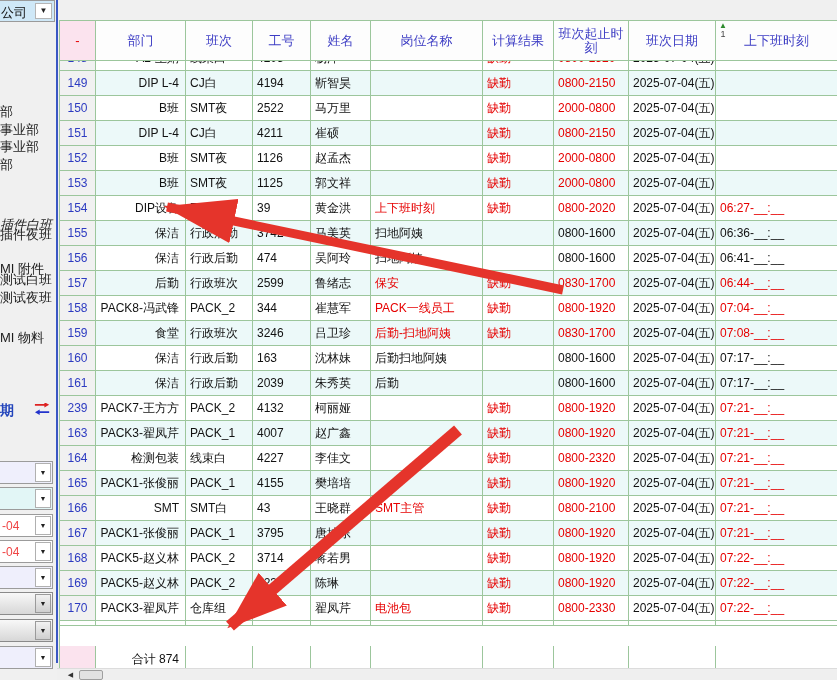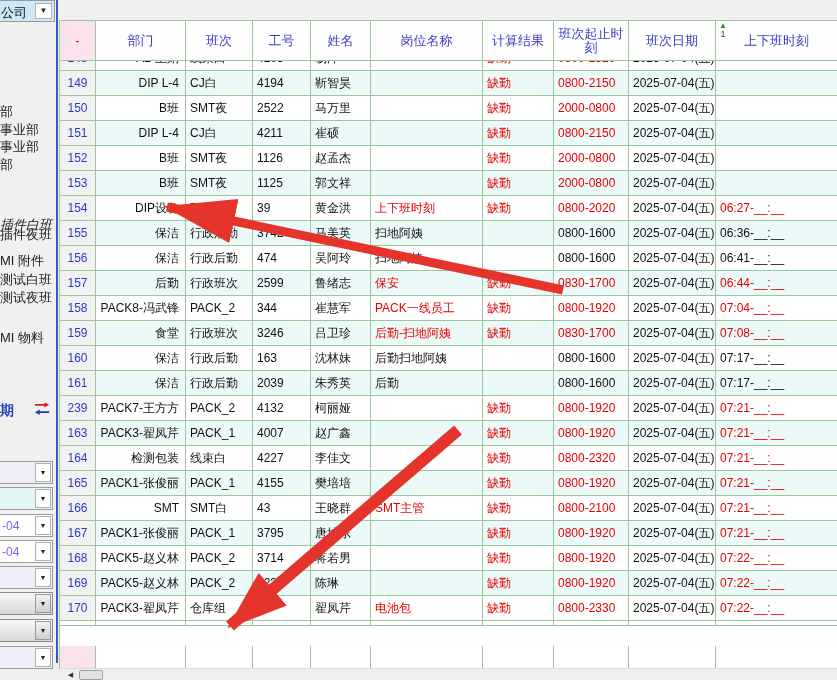--- a/index.html
+++ b/index.html
@@ -10,21 +10,21 @@
   #left-panel{position:absolute;left:0;top:0;width:56px;height:680px;background:var(--panel-bg,#f0f0f0);}
   #company-combo{position:absolute;left:0;top:0;width:55px;height:22px;background:var(--combo-blue,#cfe8f7);
        border:1px solid #9a9a9a;border-left:none;box-sizing:border-box;}
   #company-combo .val{position:absolute;left:1px;top:3px;font-size:13px;color:#111;white-space:nowrap;}
   .combo-arrow{position:absolute;right:2px;top:2px;width:17px;height:16px;background:#fff;border:1px solid #b5b5b5;
        box-sizing:border-box;display:flex;align-items:center;justify-content:center;font-size:8px;color:#222;line-height:1;}
   .panel-text{position:absolute;left:0;white-space:nowrap;font-size:13px;color:#1c1c1c;}
   #date-label{position:absolute;left:0;top:402px;font-size:14px;font-weight:bold;color:#2244bb;}
   #swap-icon{position:absolute;left:33px;top:403px;width:18px;height:14px;}
   .panel-dd{position:absolute;left:-2px;width:55px;height:23px;border:1px solid #9b9b9b;background:#efeffc;box-sizing:border-box;}
-  .panel-dd .ddval{position:absolute;left:3px;top:4px;font-size:12px;color:#8b5cf6;white-space:nowrap;text-align:right;}
+  .panel-dd .ddval{position:absolute;left:3px;top:4px;font-size:12px;color:#ef4444;white-space:nowrap;text-align:right;}
   .panel-dd .dda{position:absolute;right:1px;top:1px;bottom:1px;width:16px;background:#fff;border:1px solid #b0b0b0;
        box-sizing:border-box;display:flex;align-items:center;justify-content:center;font-size:7px;color:#222;}
   .panel-dd.cyan{background:#e2f6f6;}
   .panel-dd.white{background:#fff;}
   .panel-dd.gray{background:linear-gradient(#f8f8f8,#d7d7d7);border-color:#8a8a8a;}
   .panel-dd.gray .dda{background:linear-gradient(#f2f2f2,#cfcfcf);border-color:#9a9a9a;}
   #splitter{position:absolute;left:56px;top:0;width:2px;height:663px;background:var(--splitter,#3a57c4);}
   
   #grid{position:absolute;left:59px;top:20px;display:grid;
         grid-template-columns:36px 90px 67px 58px 60px 112px 71px 75px 87px 122px;
@@ -66,21 +66,21 @@
     </div>
     <div id="dept-labels">
         <div class="panel-text" style="top: 103px;">部</div>
         <div class="panel-text" style="top: 121px;">事业部</div>
         <div class="panel-text" style="top: 138px;">事业部</div>
         <div class="panel-text" style="top: 156px;">部</div>
       </div>
     <div id="shift-labels">
         <div class="panel-text" style="top: 216px; font-style: italic;">插件白班</div>
         <div class="panel-text" style="top: 226px;">插件夜班</div>
-        <div class="panel-text" style="top: 252px; text-align: right;">MI 附件</div>
+        <div class="panel-text" style="top: 260px; text-align: right;">MI 附件</div>
         <div class="panel-text" style="top: 271px;">测试白班</div>
         <div class="panel-text" style="top: 289px;">测试夜班</div>
         <div class="panel-text" style="top: 307px; margin-top: 22px;">MI 物料</div>
       </div>
     <div id="date-label">期</div>
     <svg id="swap-icon" viewBox="0 0 18 14">
       <path d="M2 4 h10 v-3 l5 4.5 -5 4.5 v-3 h-10 z" fill="#dd2222" transform="translate(0,-1.5) scale(0.95,0.6)"></path>
       <path d="M16 10 h-10 v-3 l-5 4.5 5 4.5 v-3 h10 z" fill="#2233cc" transform="translate(1,-2.5) scale(0.95,0.6) translate(0,8)"></path>
     </svg>
     <div id="panel-dds">
@@ -390,20 +390,21 @@
       <div class="cell sliver" style="height: 5px;"></div>
       <div class="cell sliver" style="height: 5px;"></div>
       <div class="cell sliver" style="height: 5px;"></div>
       <div class="cell sliver" style="height: 5px;"></div>
       <div class="cell sliver" style="height: 5px;"></div>
       <div class="cell sliver" style="height: 5px;"></div>
       <div class="cell sliver" style="height: 5px;"></div>
       <div class="cell sliver" style="height: 5px;"></div>
       <div class="cell sliver" style="height: 5px;"></div>
       <div class="cell footer num" style="height: 26px;"></div>
+      <div class="cell footer right" style="height: 26px;">合计 874</div>
       <div class="cell footer" style="height: 26px;"></div>
       <div class="cell footer" style="height: 26px;"></div>
       <div class="cell footer" style="height: 26px;"></div>
       <div class="cell footer" style="height: 26px;"></div>
       <div class="cell footer" style="height: 26px;"></div>
       <div class="cell footer" style="height: 26px;"></div>
       <div class="cell footer" style="height: 26px;"></div>
       <div class="cell footer" style="height: 26px;"></div>
     </div>
 

